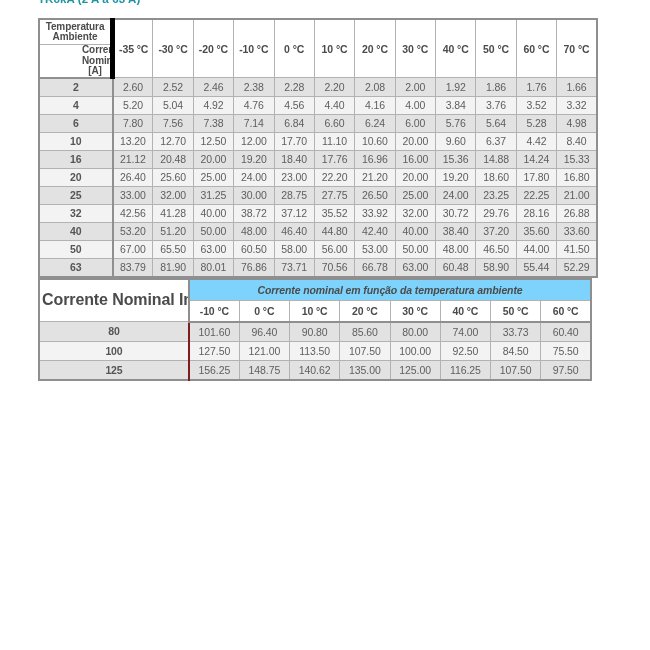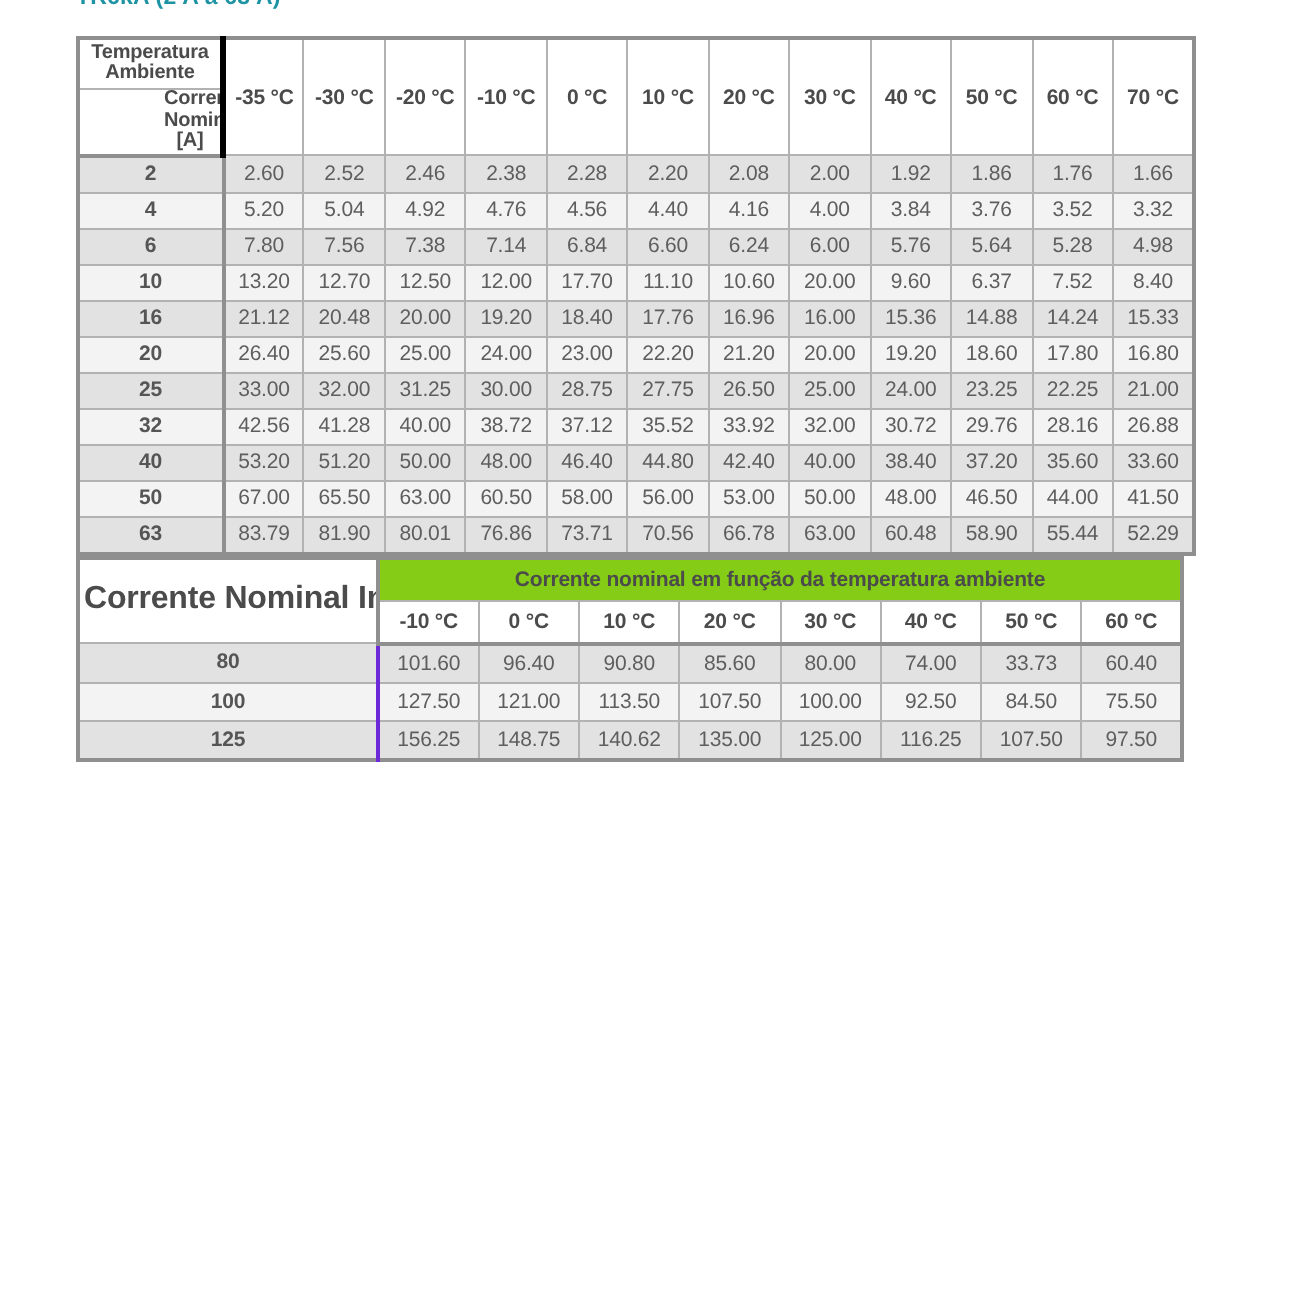--- a/index.html
+++ b/index.html
@@ -48,41 +48,41 @@
   
   .t1 { width: 560px; }
   .t1 thead th { background: #ffffff; }
   .t1 thead tr:last-child th { border-bottom: 2px solid #8f8f8f; padding-left: 42px; }
   .t1 th.corner-top, .t1 th.corner-bottom {
     width: 66px;
     white-space: normal;
     line-height: 1.05;
     font-size: 10px;
     height: 24px;
-    border-right: 3px solid #000000;
+    border-right: 5px solid #000000;
   }
   .t1 th.temp { height: 49px; }
   .t1 tbody td { height: 17px; }
   .t1 tbody td.first { font-weight: bold; color: #555; border-right: 2px solid #8f8f8f; }
   .t1 tbody tr:nth-child(odd) td  { background: #e2e2e2; }
   .t1 tbody tr:nth-child(even) td { background: #f3f3f3; }
 
   
   .t2 { width: 554px; }
   .t2 th.corner {
     width: 144px;
     border-right: 2px solid #8f8f8f;
     background: #ffffff;
     font-size: 16px;
   }
-  .t2 th.band { background: #84cc16; height: 20px; }
+  .t2 th.band { background: #7dd3fc; height: 20px; font-style: italic; }
   .t2 th.temp { background: #ffffff; height: 20px; }
   .t2 thead tr:last-child th { border-bottom: 2px solid #8f8f8f; }
   .t2 tbody td { height: 18px; }
-  .t2 tbody td.first { font-weight: bold; color: #555; border-right: 2px solid #6d28d9; }
+  .t2 tbody td.first { font-weight: bold; color: #555; border-right: 2px solid #7f1d1d; }
   .t2 tbody tr:nth-child(odd) td  { background: #e2e2e2; }
   .t2 tbody tr:nth-child(even) td { background: #f3f3f3; }
 </style>
 </head>
 <body>
 
 <div class="page">
 
   <h3 class="tbl-title title1">TR6kA (2 A a 63 A)</h3>
 
@@ -158,21 +158,21 @@
           <td>13.20</td>
           <td>12.70</td>
           <td>12.50</td>
           <td>12.00</td>
           <td>17.70</td>
           <td>11.10</td>
           <td>10.60</td>
           <td>20.00</td>
           <td>9.60</td>
           <td>6.37</td>
-          <td>7.52</td>
+          <td>4.42</td>
           <td>8.40</td>
         </tr>
         <tr>
           <td class="first">16</td>
           <td>21.12</td>
           <td>20.48</td>
           <td>20.00</td>
           <td>19.20</td>
           <td>18.40</td>
           <td>17.76</td>

